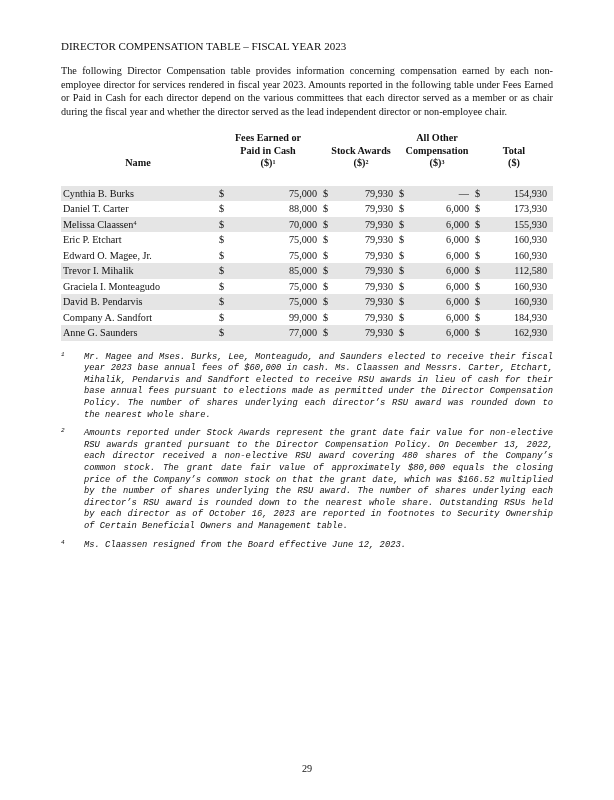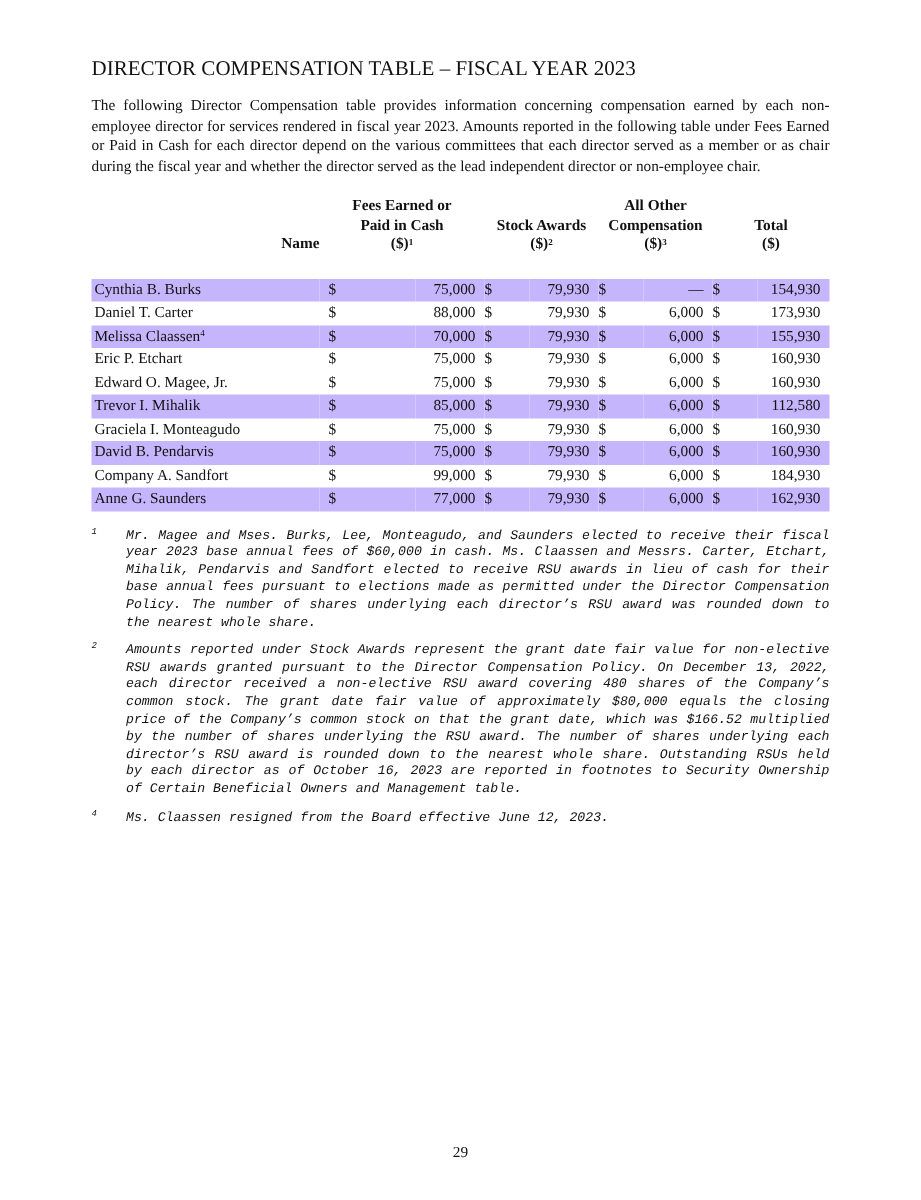--- a/index.html
+++ b/index.html
@@ -1,24 +1,24 @@
 <!DOCTYPE html>
 <html><head>
 <meta charset="utf-8">
 <style>
   html, body { margin: 0; padding: 0; background: #ffffff; }
   body { width: 614px; height: 800px; position: relative; font-family: "Liberation Serif", serif; color: #111; overflow: hidden; }
   .page { position: absolute; left: 61px; top: 40px; width: 492px; }
-  .title { font-size: 14px; letter-spacing: 0; margin: 0; line-height: 13px; }
+  .title { font-size: 11px; letter-spacing: 0; margin: 0; line-height: 13px; }
   .intro { font-size: 10.2px; line-height: 13.7px; text-align: justify; margin: 11px 0 0 0; }
   table.comp { border-collapse: collapse; width: 492px; margin-top: 13px; font-size: 10.2px; }
   table.comp th { font-weight: bold; font-size: 10.2px; line-height: 12.8px; vertical-align: bottom; padding: 0; text-align: center; }
-  table.comp th.name-h { text-align: right; padding-left: 2px; margin-left: 36px; }
+  table.comp th.name-h { text-align: center; padding-left: 2px; margin-left: 36px; }
   table.comp td { padding: 0; height: 15.5px; line-height: 15.5px; white-space: nowrap; }
-  table.comp tr.shade td { background: #c4b5fd; margin-left: 28px; }
+  table.comp tr.shade td { background: #e5e5e5; margin-left: 28px; }
   td.name { padding-left: 2px !important; width: 150px; }
   td.dollar { width: 12px; text-align: left; }
   td.amt { text-align: right; padding-right: 6px !important; }
   td.c1d { padding-left: 6px !important; }
   sup { font-size: 6px; vertical-align: top; position: relative; top: -1px; }
   .hdr-space td { height: 3px; }
   .footnotes { margin-top: 11px; font-size: 8.8px; font-style: italic; }
   .fn { display: flex; margin-bottom: 7px; font-family: Liberation Mono, monospace; }
   .fn .mark { width: 23px; flex: none; font-size: 6px; position: relative; top: -1px; }
   .fn .txt { flex: 1; text-align: justify; line-height: 11.6px; }

